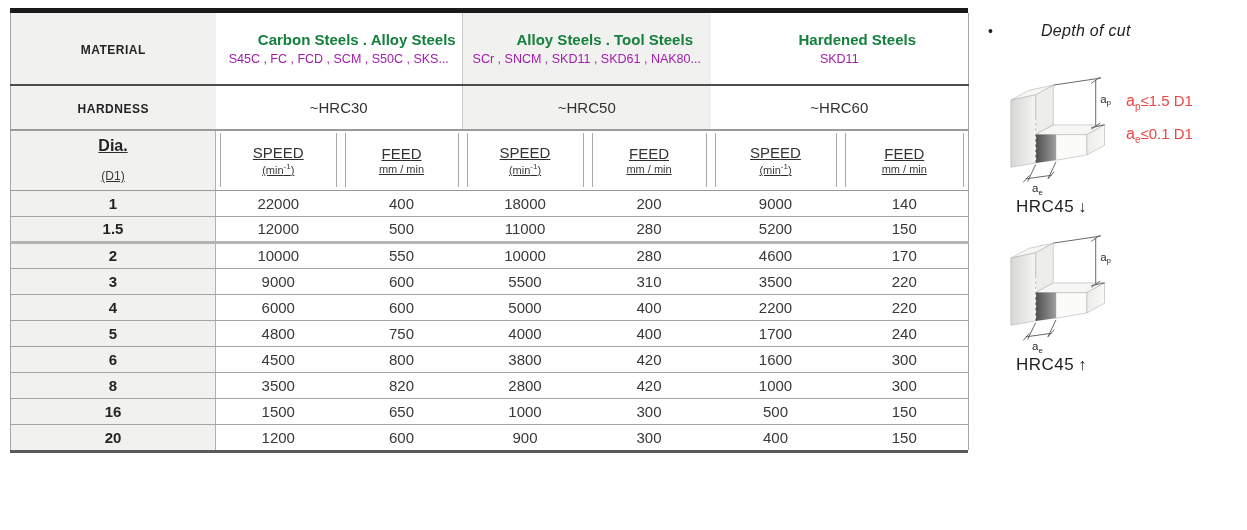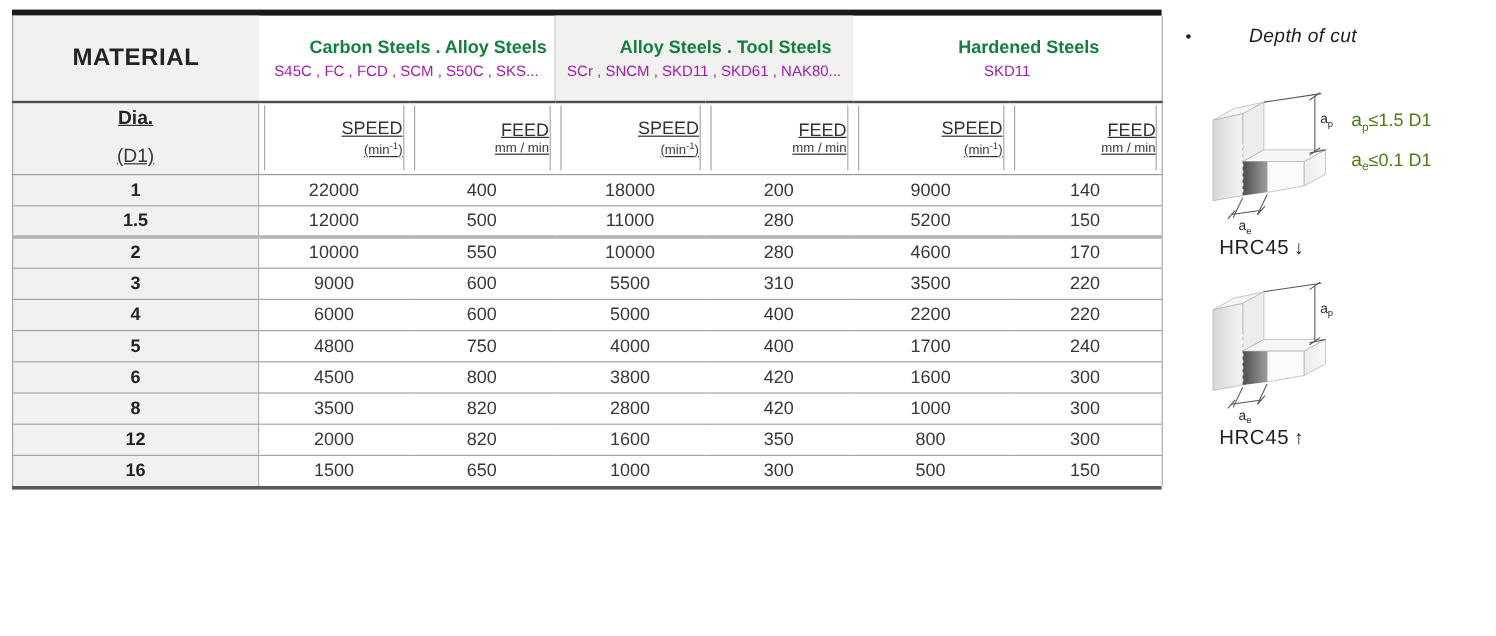--- a/index.html
+++ b/index.html
@@ -13,35 +13,35 @@
 
   table { width:100%; border-collapse:collapse; table-layout:fixed;
           border-left:1px solid #a6a6a4; border-right:1px solid #a6a6a4; }
 
   th, td { font-weight:normal; text-align:center; vertical-align:middle; }
 
   
   tr.material-row th { height:72px; border-bottom:2px solid #4c4c4a; }
   .cell-shaded { background:#f1f1ef; }
   .group-sep   { border-left:1px solid #c9c9c7; }
-  .row-label   { font-weight:bold; font-size:20px; letter-spacing:.5px; color:#242424; }
+  .row-label   { font-weight:bold; font-size:12px; letter-spacing:.5px; color:#242424; }
   .group-title { font-weight:bold; font-size:15px; color:#15803d; line-height:1.25;margin-left:36px; }
   .group-sub   { font-size:12.5px; color:#a21caf; margin-top:3px; }
 
   
   tr.hardness-row th { height:45px; border-bottom:2px solid #9a9a98; }
   .hardness-val { font-size:15px; color:#333; }
 
   
   tr.colhead-row th { height:60px; border-bottom:1px solid #9a9a98; padding:0;text-decoration:underline; }
   .dia-head   { background:#f1f1ef; border-right:1px solid #b2b2b0; }
   .dia-title  { font-weight:bold; font-size:16px; color:#242424; }
-  .dia-unit   { font-size:16px; color:#3a3a3a; margin-top:14px; }
+  .dia-unit   { font-size:12px; color:#3a3a3a; margin-top:14px; }
   .hdr-box { margin:0 4px; height:54px; border-left:1px solid #a8a8a6; border-right:1px solid #a8a8a6;
-             display:flex; flex-direction:column; justify-content:center; background:#fff;align-items:flex-end; }
+             display:flex; flex-direction:column; justify-content:center; background:#fff; }
   .hdr-main { font-size:15px; color:#333; }
   .hdr-unit { font-size:11px; color:#3a3a3a; margin-top:1px; }
   .hdr-unit sup { font-size:8px; }
 
   
   tbody td { height:26px; font-size:15px; color:#383838; border-bottom:1px solid #a4a4a2; background:#fff; }
   tbody td.dia-cell { background:#f1f1ef; font-weight:bold; color:#242424;
                       border-right:1px solid #b2b2b0; }
   tbody tr.thick-after td { border-bottom:3px solid #b4b4b2; }
   tbody tr:last-child td { border-bottom:none; }
@@ -50,21 +50,21 @@
   .depth-title { position:absolute; left:988px; top:22px; font-size:16px; color:#1f1f1f; }
   .depth-title .bullet { font-style:normal; margin-right:10px; font-size:14px; }
   .depth-title .t { font-style:italic; letter-spacing:.3px;margin-left:38px; }
 
   .diagram { position:absolute; width:255px; }
   .diagram-1 { left:1002px; top:76px; }
   .diagram-2 { left:1002px; top:234px; }
   .diagram-flex { display:flex; align-items:flex-start; }
   .diagram svg { flex:0 0 auto; }
   .rules { margin-top:16px; margin-left:2px; display:flex; flex-direction:column; gap:13px; }
-  .rule-line { font-size:15px; color:#4d7c0f; white-space:nowrap; }
+  .rule-line { font-size:15px; color:#ef4444; white-space:nowrap; }
   .rule-line .c-letter { font-size:16px; }
   .rule-line sub { font-size:10px; }
   .caption { margin-top:2px; padding-left:14px; font-size:17px; color:#1f1f1f; letter-spacing:.5px; }
   .caption .arrow { font-size:16px; margin-left:4px; }
 
   .dim-text { font-size:13px; fill:#2c2c2c; }
   .dim-text tspan.s { font-size:9px; }
 </style>
 </head>
 <body>
@@ -92,20 +92,34 @@
         </th>
         <th colspan="2" class="cell-shaded group-sep">
           <div class="group-title">Alloy Steels . Tool Steels</div>
           <div class="group-sub">SCr , SNCM , SKD11 , SKD61 , NAK80...</div>
         </th>
         <th colspan="2">
           <div class="group-title">Hardened Steels</div>
           <div class="group-sub">SKD11</div>
         </th>
       </tr>
+      <tr class="hardness-row">
+        <th class="cell-shaded">
+          <span class="row-label">HARDNESS</span>
+        </th>
+        <th colspan="2">
+          <span class="hardness-val">~HRC30</span>
+        </th>
+        <th colspan="2" class="cell-shaded group-sep">
+          <span class="hardness-val">~HRC50</span>
+        </th>
+        <th colspan="2">
+          <span class="hardness-val">~HRC60</span>
+        </th>
+      </tr>
       <tr class="colhead-row">
         <th class="dia-head">
           <div class="dia-title">Dia.</div>
           <div class="dia-unit">(D1)</div>
         </th>
         <th>
           <div class="hdr-box">
             <div class="hdr-main">SPEED</div>
             <div class="hdr-unit"><span>(min</span><sup>-1</sup><span>)</span></div>
           </div>
@@ -209,35 +223,35 @@
         <tr>
           <td class="dia-cell">8</td>
           <td>3500</td>
           <td>820</td>
           <td>2800</td>
           <td>420</td>
           <td>1000</td>
           <td>300</td>
         </tr>
         <tr>
-          <td class="dia-cell">12</td>
-          <td>2000</td>
-          <td>820</td>
-          <td>1600</td>
-          <td>350</td>
-          <td>800</td>
-          <td>300</td>
-        </tr>
-        <tr>
           <td class="dia-cell">16</td>
           <td>1500</td>
           <td>650</td>
           <td>1000</td>
           <td>300</td>
           <td>500</td>
+          <td>150</td>
+        </tr>
+        <tr>
+          <td class="dia-cell">20</td>
+          <td>1200</td>
+          <td>600</td>
+          <td>900</td>
+          <td>300</td>
+          <td>400</td>
           <td>150</td>
         </tr>
       </tbody>
   </table>
   <div class="bottom-rule"></div>
 </div>
 
 <div class="depth-title">
   <span class="bullet">•</span><span class="t">Depth of cut</span>
 </div>

